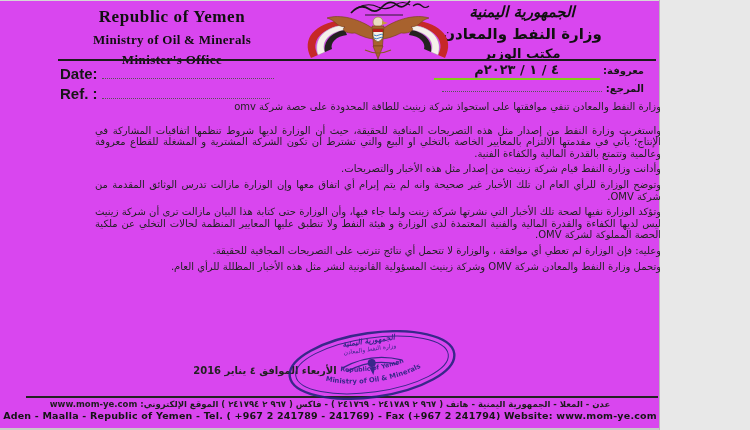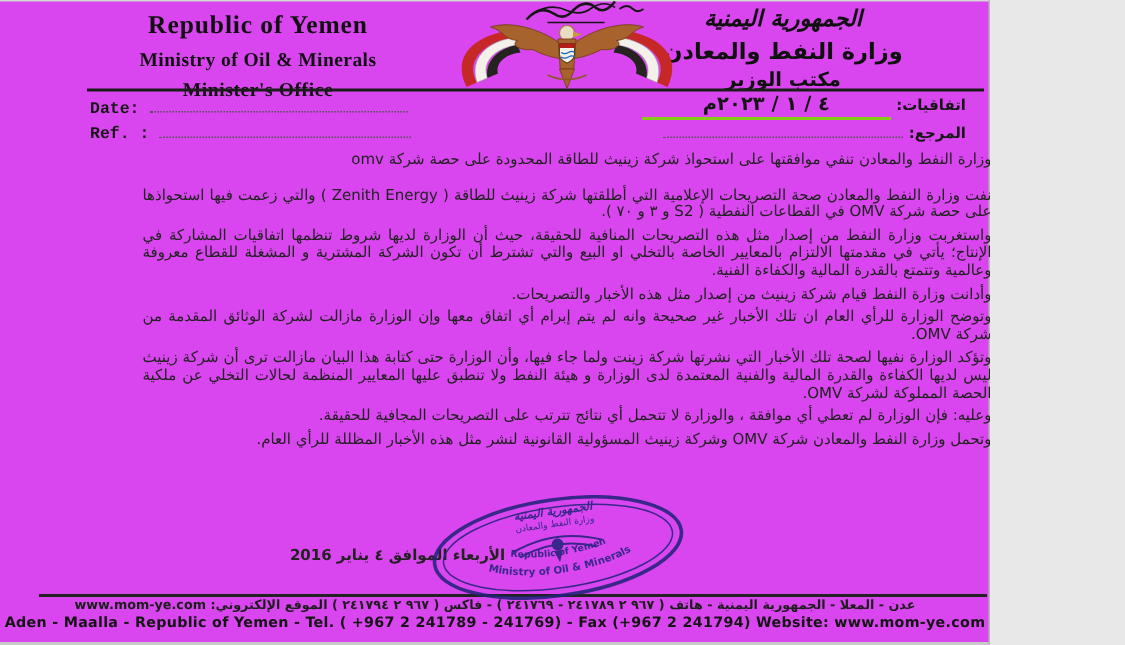--- a/index.html
+++ b/index.html
@@ -14,22 +14,22 @@
   .lh-en .l1{font-size:17px;letter-spacing:.6px;}
   .lh-en .l2{font-size:13px;margin-top:5px;letter-spacing:.3px;}
   .lh-en .l3{font-size:13px;margin-top:4px;letter-spacing:.4px;}
   .lh-ar{position:absolute;right:28px;top:3px;width:220px;text-align:center;direction:rtl;color:#101010;}
   .lh-ar .a1{font-size:15px;font-weight:bold;font-style:italic;letter-spacing:1px;}
   .lh-ar .a2{font-size:15px;font-weight:bold;margin-top:4px;}
   .lh-ar .a3{font-size:13px;font-weight:bold;margin-top:3px;}
   .emblem{position:absolute;left:295px;top:0;z-index:2;}
   .top-rule{position:absolute;left:58px;right:4px;top:59px;height:2px;background:#1c1c1c;z-index:1;}
   
-  .meta-en{position:absolute;left:60px;top:65px;font-family:Liberation Mono, monospace;
-           font-weight:bold;font-size:11px;color:#161616;}
+  .meta-en{position:absolute;left:60px;top:65px;font-family:Liberation Sans, sans-serif;
+           font-weight:bold;font-size:15px;color:#161616;}
   .meta-en .row{margin-bottom:3px;}
   .dotline{display:inline-block;border-bottom:1px dotted #555;height:9px;vertical-align:baseline;}
   .meta-ar{position:absolute;right:16px;top:62px;direction:rtl;text-align:right;
            font-size:10px;font-weight:bold;color:#161616;}
   .meta-ar .row{margin-bottom:2px;}
   .date-val{display:inline-block;font-size:13px;letter-spacing:4px;border-bottom:2px solid #84cc16;
             padding:0 8px 1px 8px;min-width:150px;text-align:center;}
   
   .body-text{position:absolute;left:95px;top:101px;width:566px;direction:rtl;
              text-align:justify;font-size:10px;line-height:11.6px;font-weight:normal;color:#222;}
@@ -110,35 +110,34 @@
       <span class="dotline" style="width:172px"></span>
     </div>
     <div class="row">
       <span>Ref. :</span>
       <span class="dotline" style="width:168px"></span>
     </div>
   </div>
 
   <div class="meta-ar">
     <div class="row">
-      <span>اتفاقيات:</span>
+      <span>معروفة:</span>
       <span class="date-val">٤ / ١ / ٢٠٢٣م</span>
     </div>
     <div class="row">
       <span>المرجع:</span>
       <span class="dotline" style="width:160px"></span>
     </div>
   </div>
 
   <div class="body-text">
     <p class="title">وزارة النفط والمعادن تنفي موافقتها على استحواذ شركة زينيث للطاقة المحدودة على حصة شركة omv</p>
-    <p>نفت وزارة النفط والمعادن صحة التصريحات الإعلامية التي أطلقتها شركة زينيث للطاقة ( Zenith Energy ) والتي زعمت فيها استحواذها على حصة شركة OMV في القطاعات النفطية ( S2 و ٣ و ٧٠ ).</p>
     <p>واستغربت وزارة النفط من إصدار مثل هذه التصريحات المنافية للحقيقة، حيث أن الوزارة لديها شروط تنظمها اتفاقيات المشاركة في الإنتاج؛ يأتي في مقدمتها الالتزام بالمعايير الخاصة بالتخلي او البيع والتي تشترط أن تكون الشركة المشترية و المشغلة للقطاع معروفة وعالمية وتتمتع بالقدرة المالية والكفاءة الفنية.</p>
     <p>وأدانت وزارة النفط قيام شركة زينيث من إصدار مثل هذه الأخبار والتصريحات.</p>
-    <p>وتوضح الوزارة للرأي العام ان تلك الأخبار غير صحيحة وانه لم يتم إبرام أي اتفاق معها وإن الوزارة مازالت لشركة الوثائق المقدمة من شركة OMV.</p>
+    <p>وتوضح الوزارة للرأي العام ان تلك الأخبار غير صحيحة وانه لم يتم إبرام أي اتفاق معها وإن الوزارة مازالت تدرس الوثائق المقدمة من شركة OMV.</p>
     <p>وتؤكد الوزارة نفيها لصحة تلك الأخبار التي نشرتها شركة زينت ولما جاء فيها، وأن الوزارة حتى كتابة هذا البيان مازالت ترى أن شركة زينيث ليس لديها الكفاءة والقدرة المالية والفنية المعتمدة لدى الوزارة و هيئة النفط ولا تنطبق عليها المعايير المنظمة لحالات التخلي عن ملكية الحصة المملوكة لشركة OMV.</p>
     <p>وعليه: فإن الوزارة لم تعطي أي موافقة ، والوزارة لا تتحمل أي نتائج تترتب على التصريحات المجافية للحقيقة.</p>
     <p>وتحمل وزارة النفط والمعادن شركة OMV وشركة زينيث المسؤولية القانونية لنشر مثل هذه الأخبار المظللة للرأي العام.</p>
   </div>
 
   <div class="sig2">الأربعاء الموافق ٤ يناير 2016</div>
 
   <div class="stamp">
     <svg width="176" height="70" viewBox="0 0 176 70">
       <g transform="rotate(-8 88 35)" fill="#23237d">

